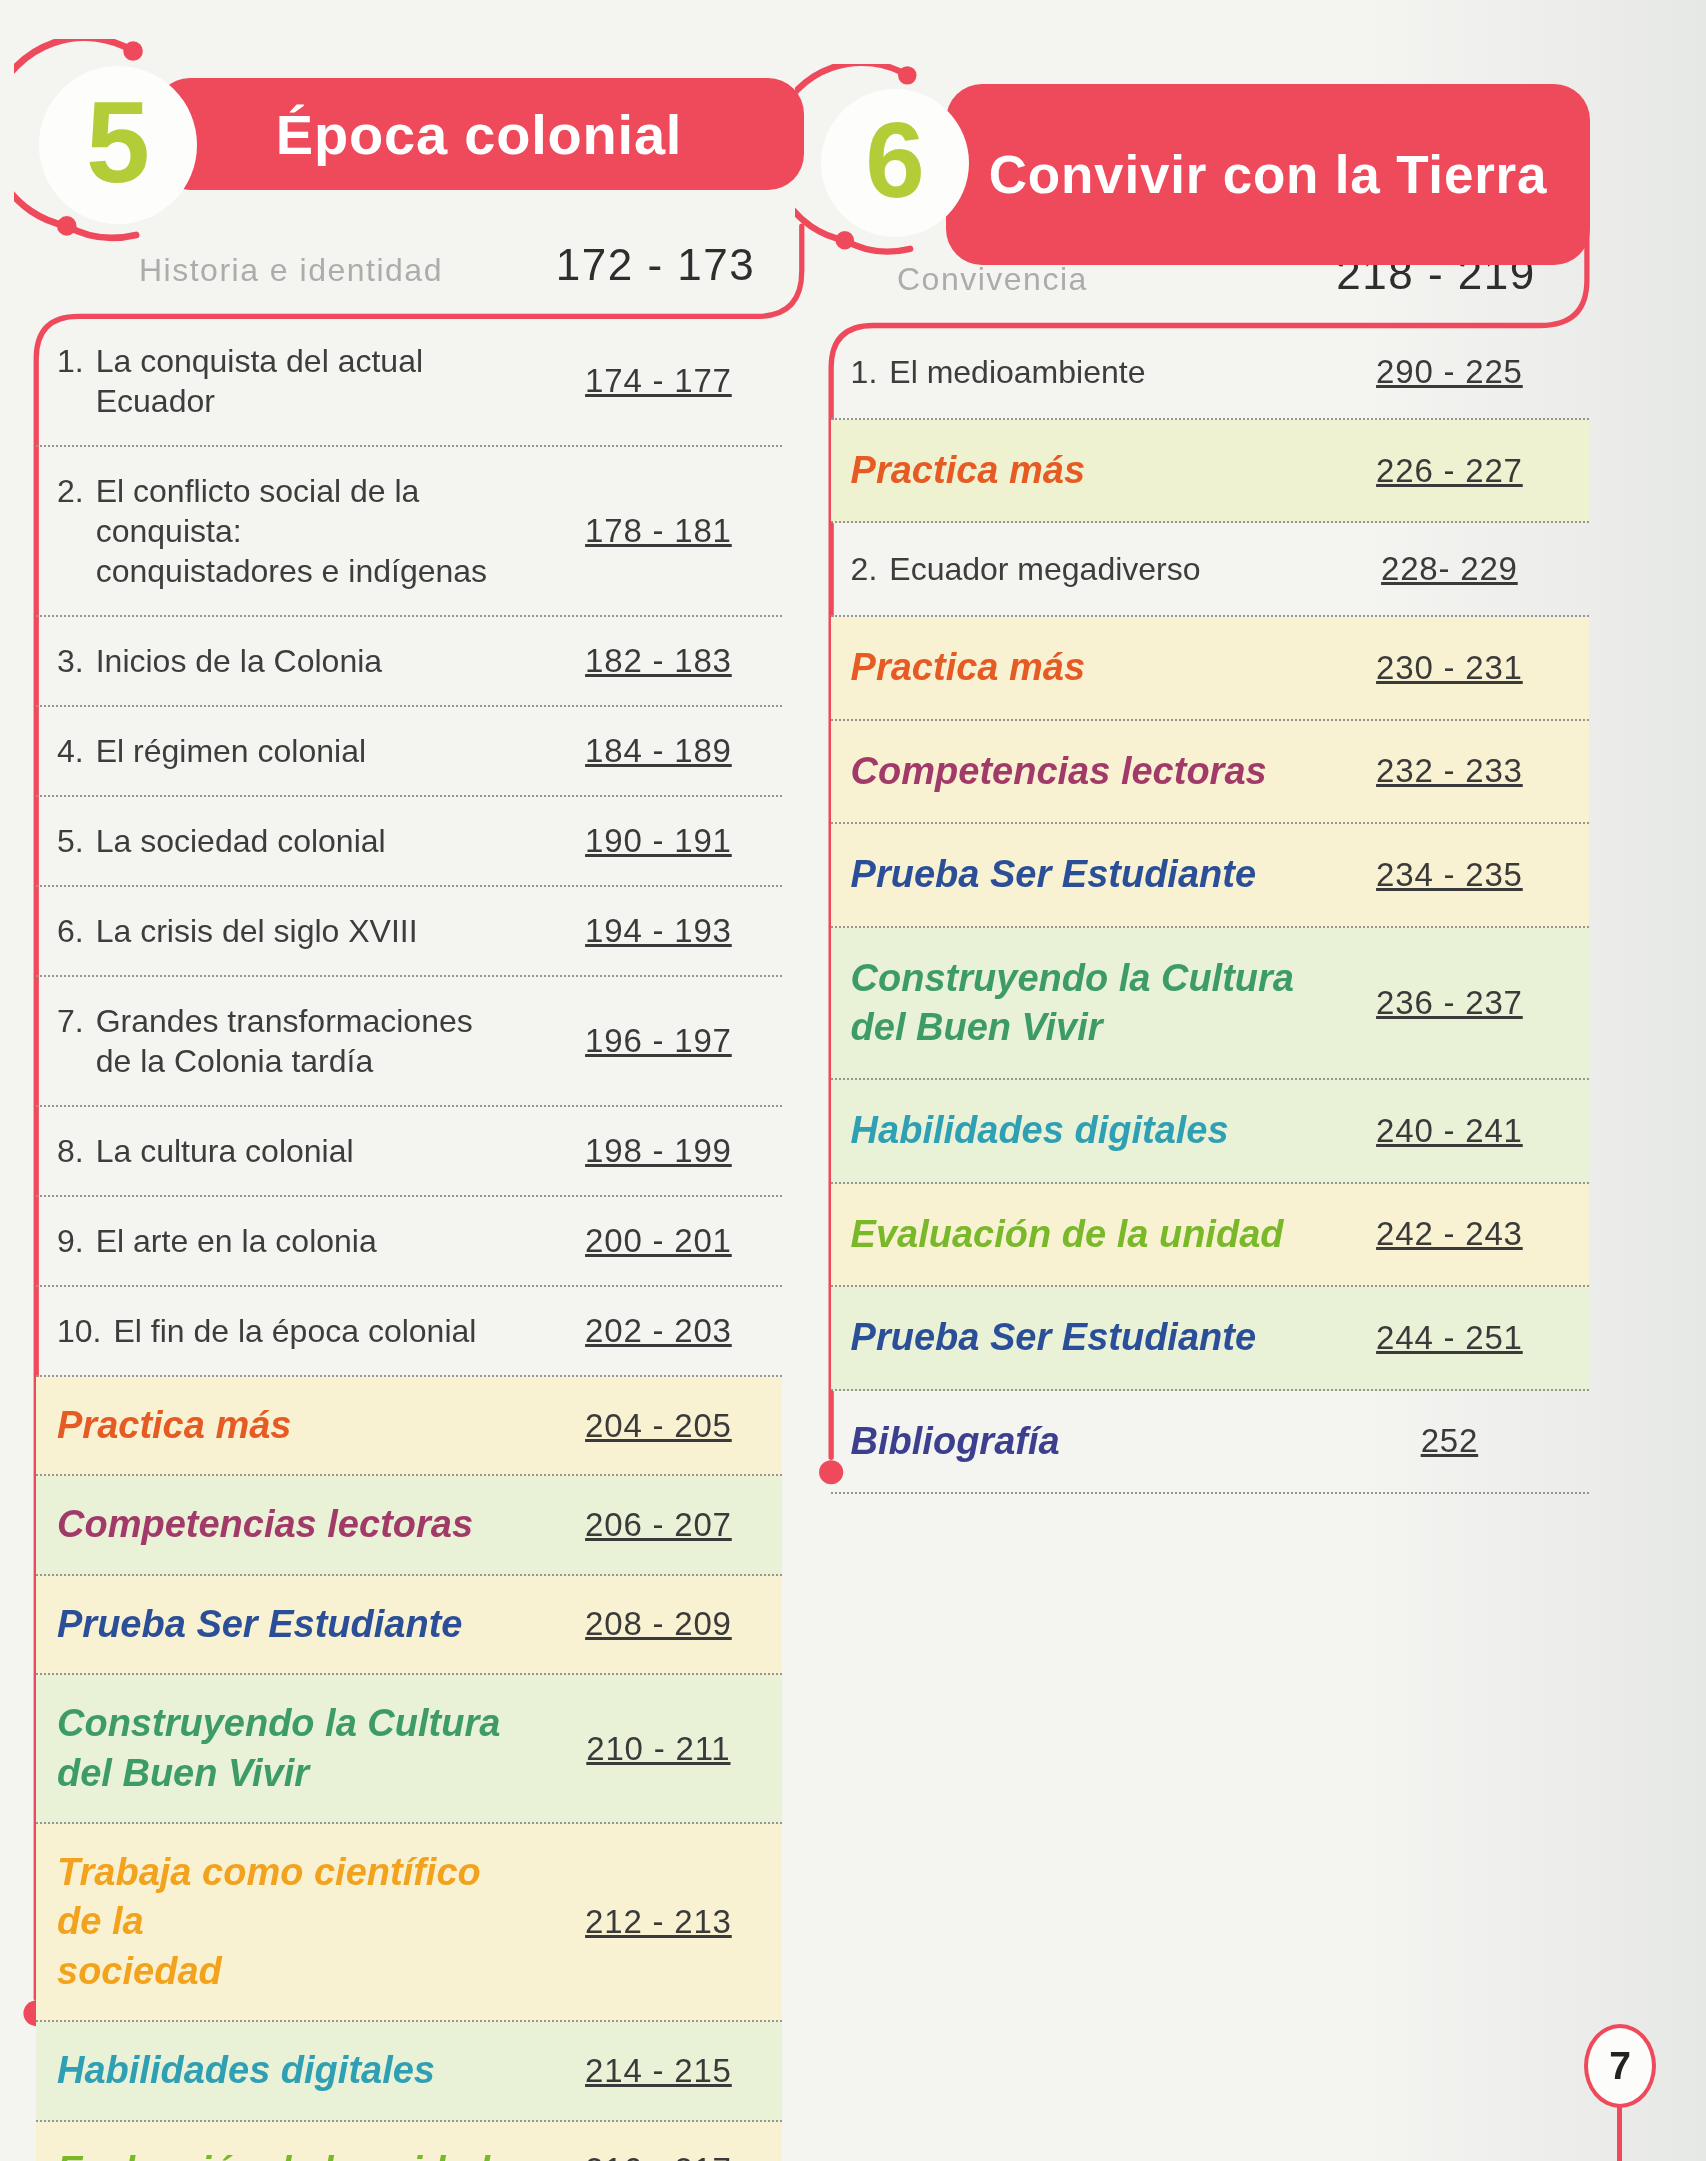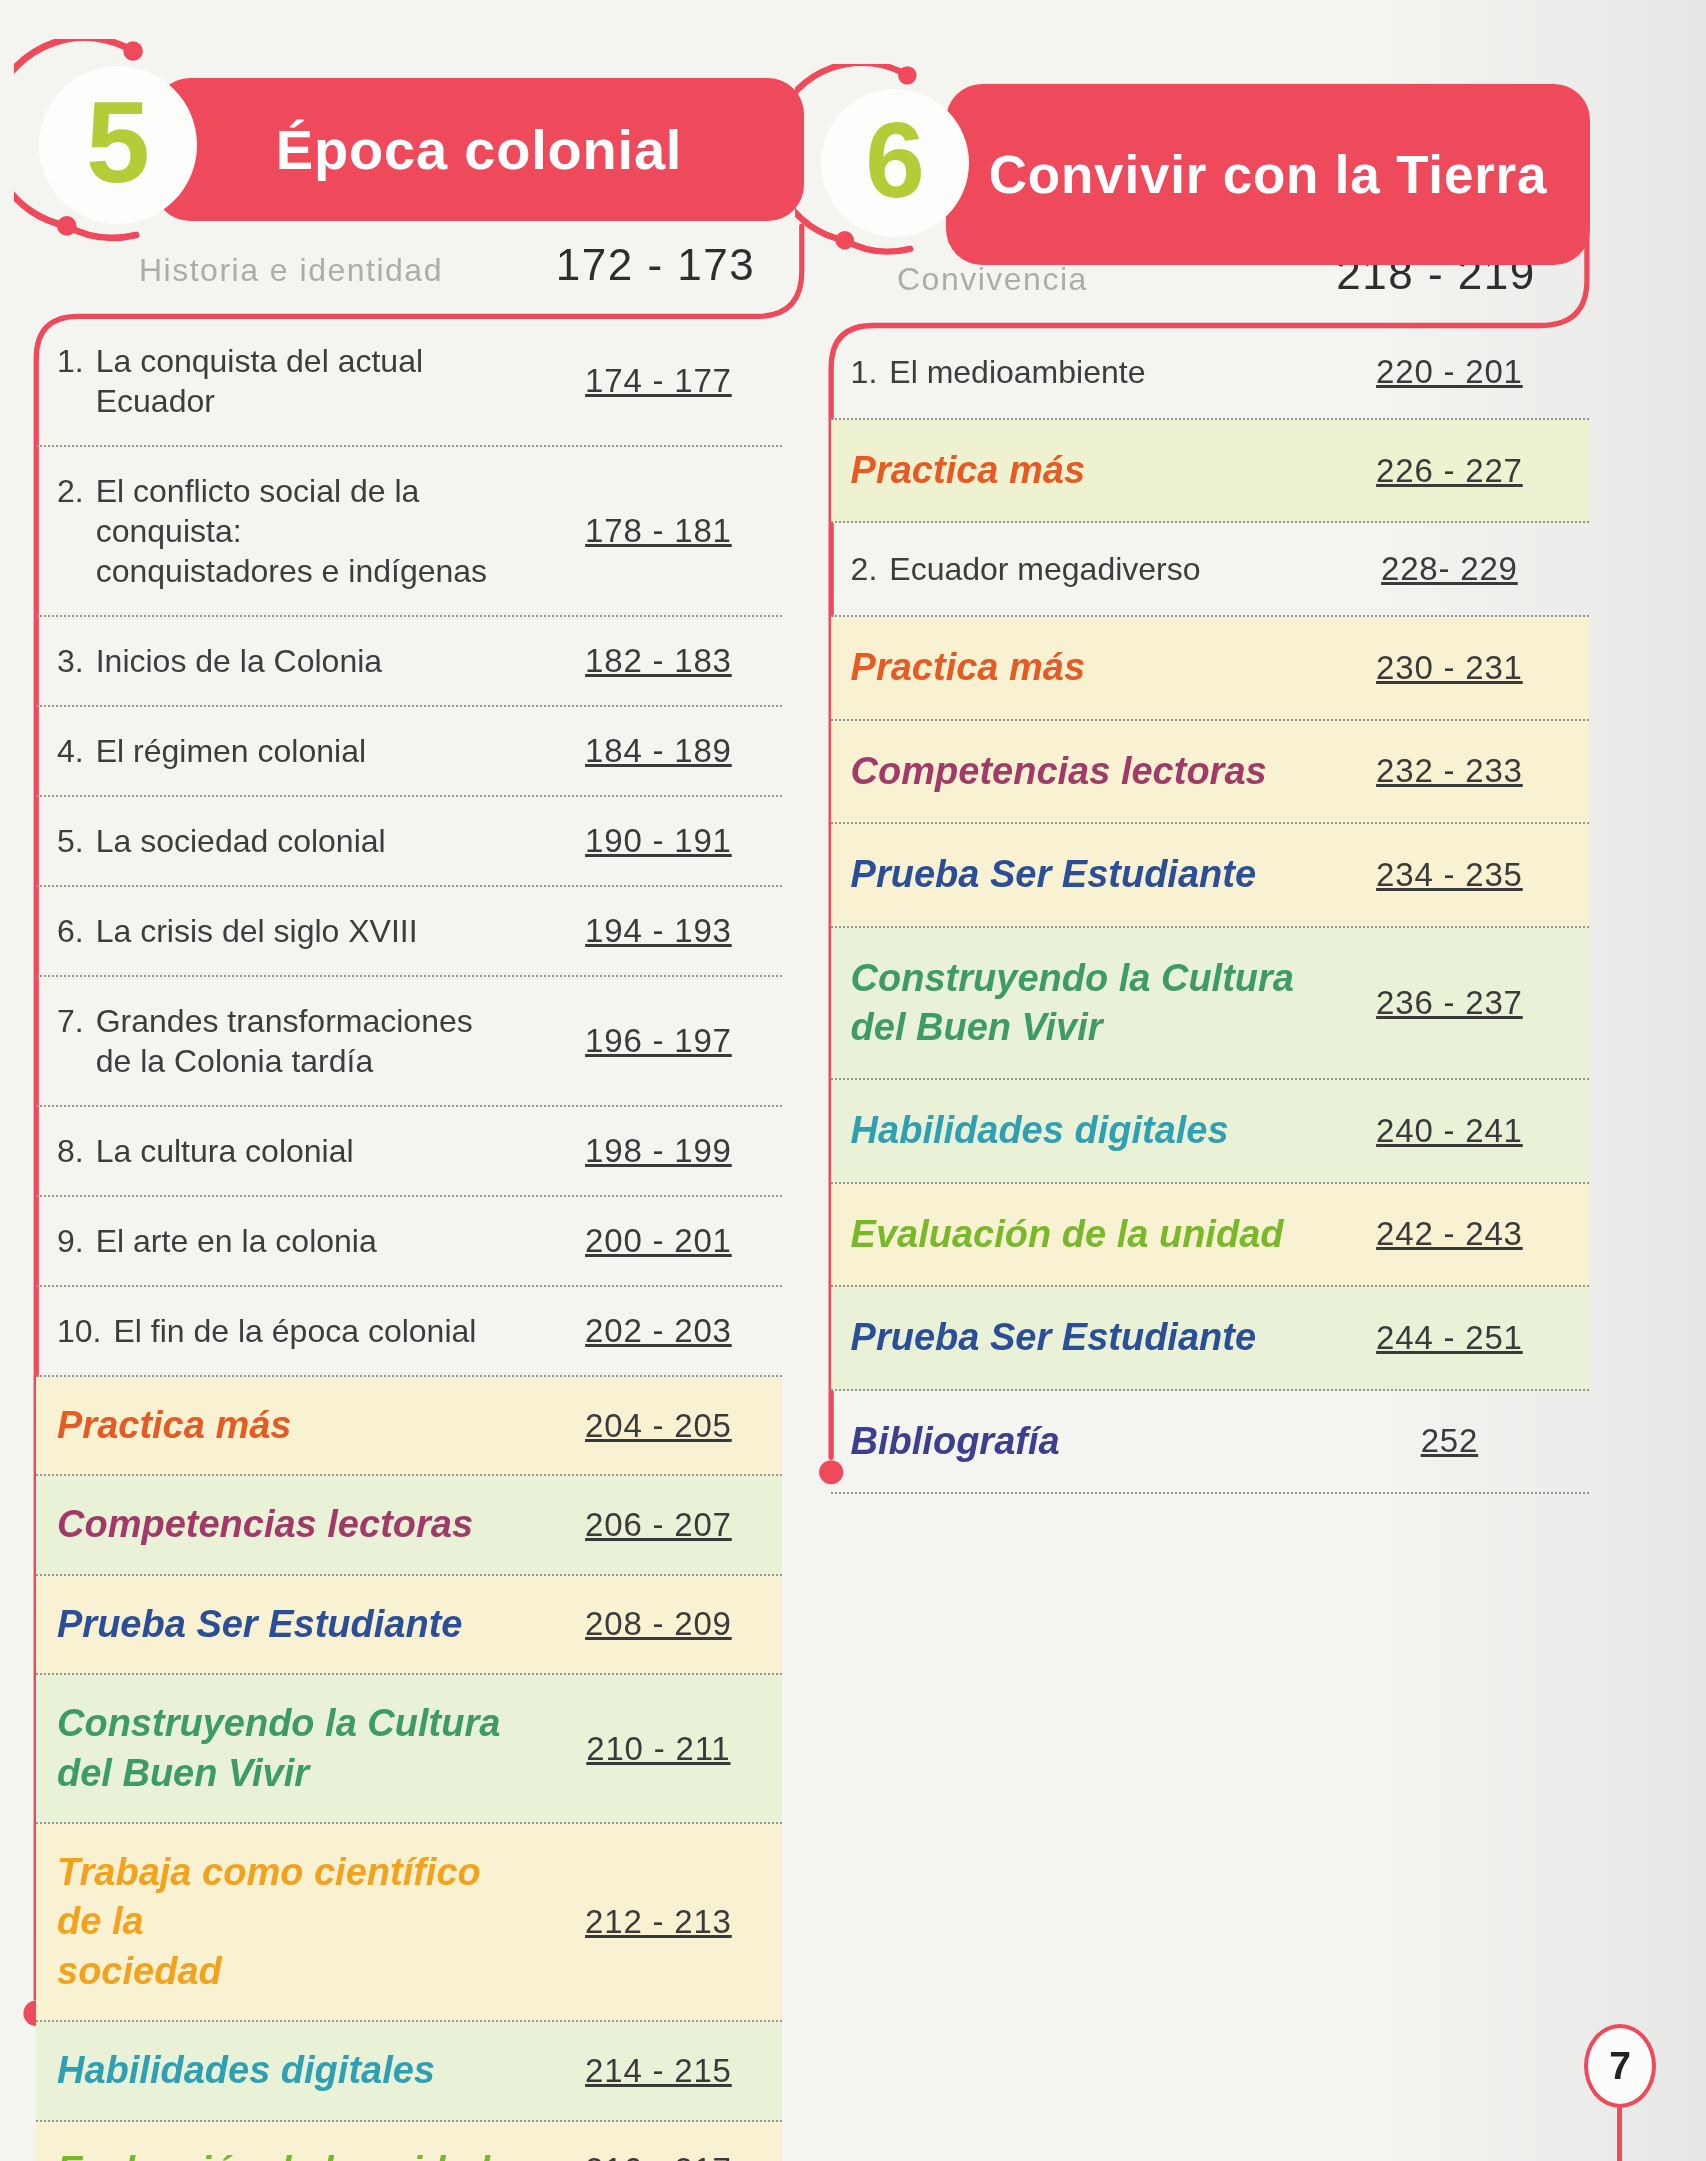--- a/index.html
+++ b/index.html
@@ -84,21 +84,21 @@
   
   #folio{
     position:absolute;left:1584px;top:2024px;width:72px;height:84px;
     border:4.5px solid var(--accent-red);border-radius:50%;
     background:#fcfcfa;display:flex;align-items:center;justify-content:center;
     box-sizing:border-box;z-index:4;
   }
   #folio span{font-size:39px;font-weight:bold;color:#222;}
   #folio-line{position:absolute;left:1617px;top:2106px;width:4.5px;height:56px;background:var(--accent-red);z-index:3;}
   
-  #u5-banner{left:154px;top:78px;width:650px;height:143px;}
+  #u5-banner{left:154px;top:78px;width:650px;height:112px;}
   #u5-banner .banner-title{font-size:56px;}
   #u5-circle{left:39px;top:66px;width:158px;height:158px;}
   #u5-circle .unit-number{font-size:115px;}
   #u5-arc{left:13.6px;top:39px;}
   #u5-subtitle{left:139px;top:252px;}
   #u5-pages{left:531px;top:240px;width:249px;}
   #u5-rows{left:36px;top:317px;width:746px;}
   #u6-banner{left:946px;top:84px;width:644px;height:181px;}
   #u6-banner .banner-title{font-size:53px;}
   #u6-circle{left:821px;top:89px;width:148px;height:148px;}
@@ -291,21 +291,21 @@
       </div>
       <div class="pages">216 - 217</div>
     </div>
   </div>
   <div class="toc toc-right" id="u6-rows">
     <div class="row bg-none">
       <div class="label">
         <span class="num">1.</span>
         <span class="txt s-topic">El medioambiente</span>
       </div>
-      <div class="pages">220 - 201</div>
+      <div class="pages">290 - 225</div>
     </div>
 
     <div class="row bg-lime section">
       <div class="label">
 
         <span class="txt s-practica">Practica más</span>
       </div>
       <div class="pages">226 - 227</div>
     </div>
 

